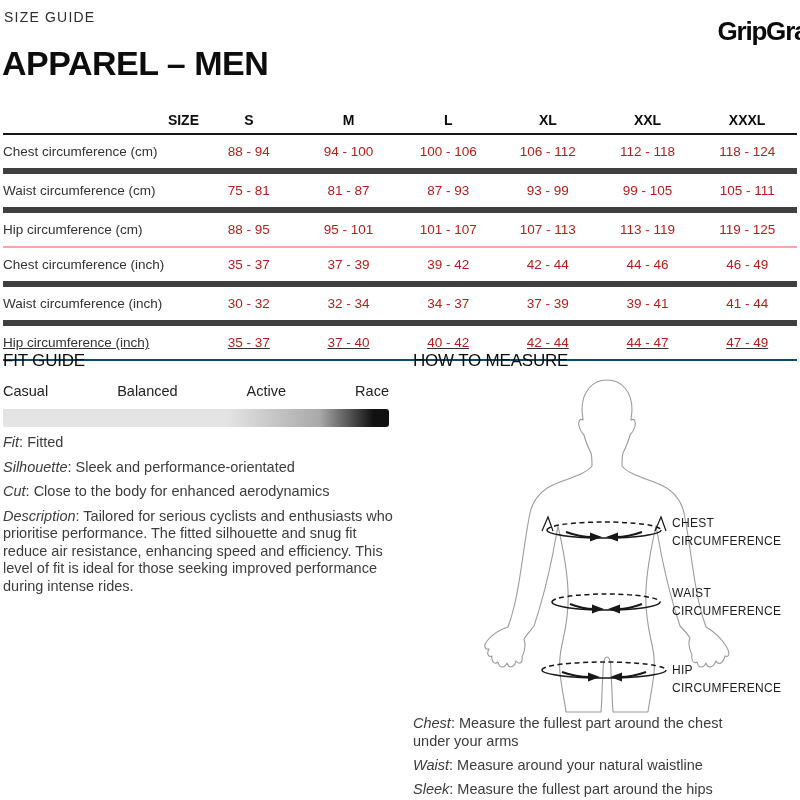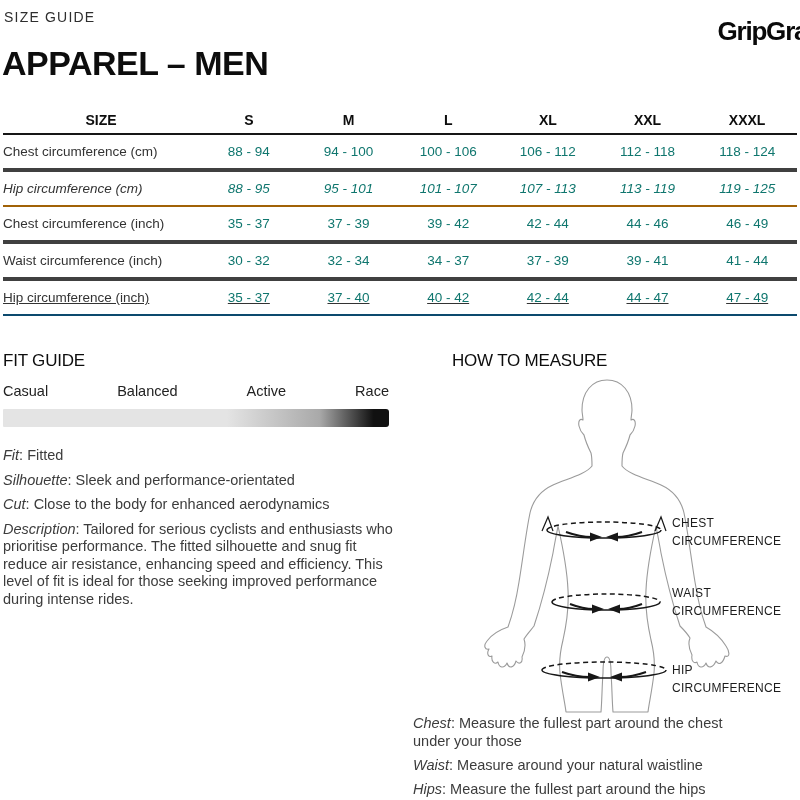--- a/index.html
+++ b/index.html
@@ -9,41 +9,41 @@
 
   
   .size-guide{left:4px;top:9px;font-size:14px;letter-spacing:1.2px;color:#2e2e2e;}
   .brand{right:4px;top:16px;font-size:26px;font-weight:700;letter-spacing:-1.2px;color:#0a0a0a;}
   .h1{left:2px;top:44px;font-size:34px;font-weight:700;letter-spacing:-0.5px;color:#0d0d0d;text-align:center;}
 
   
   .tbl{left:3px;top:106px;width:794px;}
   .trow{display:grid;grid-template-columns:196px repeat(6,1fr);align-items:center;}
   .trow.head{height:27px;border-bottom:2px solid #161616;}
-  .trow.body{height:33px;border-bottom:4px solid #404040;}
-  .trow.body.group-end{border-bottom:2px solid #a16207;font-style:italic;}
+  .trow.body{height:33px;border-bottom:6px solid #404040;}
+  .trow.body.group-end{border-bottom:2px solid #fca5a5;}
   .trow.body.last{border-bottom:2px solid #0c4a6e;text-decoration:underline;}
   .th{font-size:14px;font-weight:700;color:#0d0d0d;text-align:center;}
-  .th.first{text-align:center;}
+  .th.first{text-align:right;}
   .tlabel{font-size:13.5px;color:#333;text-align:left;}
-  .tcell{font-size:13.5px;color:#0f766e;text-align:center;}
+  .tcell{font-size:13.5px;color:#b91c1c;text-align:center;}
 
   
   .sec-title{font-size:17px;font-weight:400;color:#0d0d0d;letter-spacing:-0.2px;}
   .fit-title{left:3px;top:351px;}
   .scale-labels{left:3px;top:383px;width:386px;display:flex;justify-content:space-between;
                 font-size:14.5px;color:#222;text-align:center;}
   .scale-bar{left:3px;top:409px;width:386px;height:18px;border-radius:1px 3px 3px 1px;
              background:linear-gradient(90deg,#e4e4e4 0%,#e3e3e3 58%,#a9a9a9 82%,#161616 96%,#111 100%);}
-  .fit-items{left:3px;top:447px;width:398px;}
+  .fit-items{left:3px;top:434px;width:398px;}
   .fit-item{font-size:14.5px;color:#3c3c3c;line-height:17.5px;margin-bottom:7px;}
   .it{font-style:italic;}
 
   
-  .htm-title{left:413px;top:351px;margin-left:39px;}
+  .htm-title{left:413px;top:351px;}
   .figure{left:420px;top:366px;width:380px;height:352px;}
   .fig-label{font-size:12px;color:#1c1c1c;letter-spacing:0.3px;line-height:17.5px;white-space:pre-line;}
   .lbl-chest{left:672px;top:515px;}
   .lbl-waist{left:672px;top:585px;}
   .lbl-hip{left:672px;top:662px;}
   .notes{left:413px;top:714px;width:344px;}
   .note{font-size:14.5px;color:#3c3c3c;line-height:18px;margin-bottom:6px;}
 </style>
 </head>
 <body>
@@ -68,20 +68,29 @@
     <div class="trow body">
       <div class="tlabel">Chest circumference (cm)</div>
       <div class="tcell">88 - 94</div>
       <div class="tcell">94 - 100</div>
       <div class="tcell">100 - 106</div>
       <div class="tcell">106 - 112</div>
       <div class="tcell">112 - 118</div>
       <div class="tcell">118 - 124</div>
     </div>
 
+    <div class="trow body">
+      <div class="tlabel">Waist circumference (cm)</div>
+      <div class="tcell">75 - 81</div>
+      <div class="tcell">81 - 87</div>
+      <div class="tcell">87 - 93</div>
+      <div class="tcell">93 - 99</div>
+      <div class="tcell">99 - 105</div>
+      <div class="tcell">105 - 111</div>
+    </div>
 
     <div class="trow body group-end">
       <div class="tlabel">Hip circumference (cm)</div>
       <div class="tcell">88 - 95</div>
       <div class="tcell">95 - 101</div>
       <div class="tcell">101 - 107</div>
       <div class="tcell">107 - 113</div>
       <div class="tcell">113 - 119</div>
       <div class="tcell">119 - 125</div>
     </div>
@@ -223,18 +232,18 @@
   </div>
 
   <div class="abs fig-label lbl-chest">CHEST
 CIRCUMFERENCE</div>
   <div class="abs fig-label lbl-waist">WAIST
 CIRCUMFERENCE</div>
   <div class="abs fig-label lbl-hip">HIP
 CIRCUMFERENCE</div>
 
   <div class="abs notes">
-    <div class="note"><span class="it">Chest</span><span>: Measure the fullest part around the chest under your those</span></div>
+    <div class="note"><span class="it">Chest</span><span>: Measure the fullest part around the chest under your arms</span></div>
     <div class="note"><span class="it">Waist</span><span>: Measure around your natural waistline</span></div>
-    <div class="note"><span class="it">Hips</span><span>: Measure the fullest part around the hips</span></div>
+    <div class="note"><span class="it">Sleek</span><span>: Measure the fullest part around the hips</span></div>
   </div>
 
 </div>
 
 </body></html>

